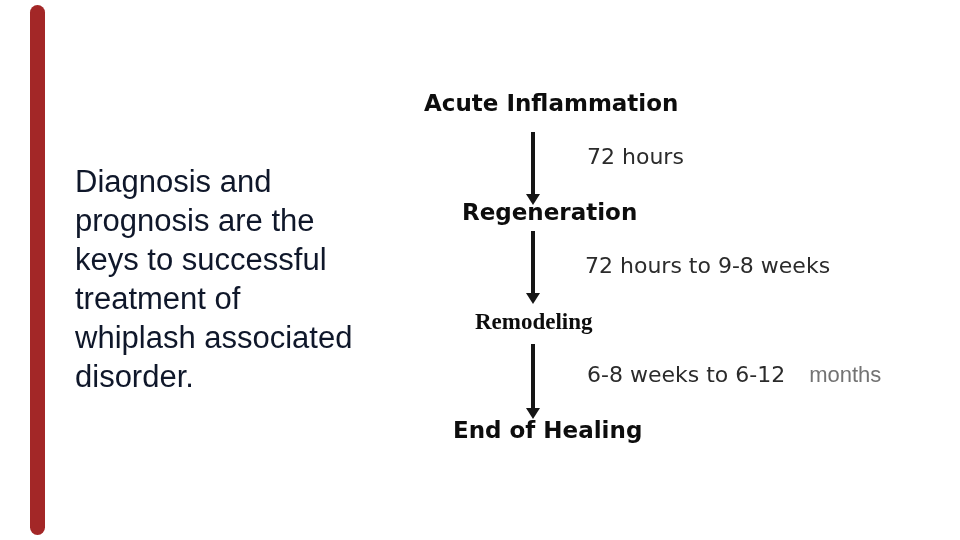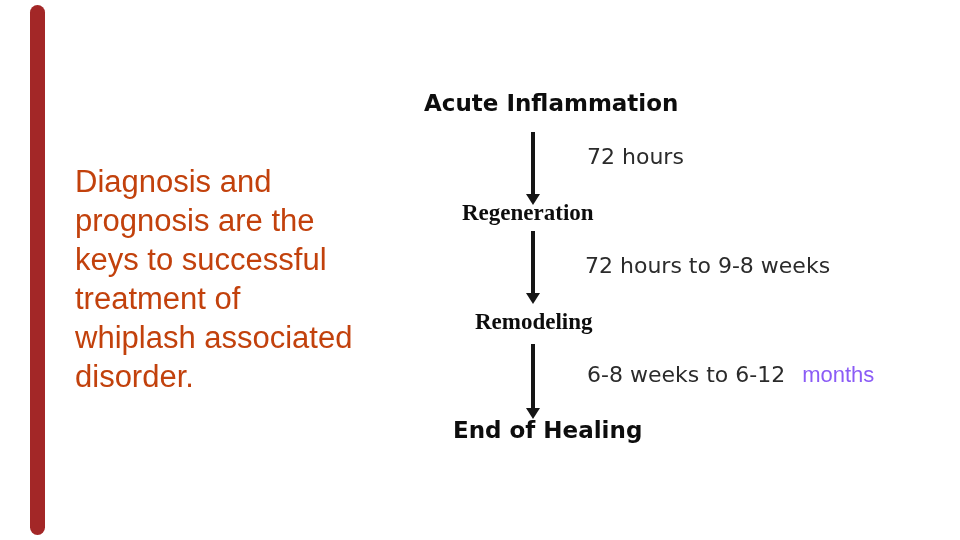--- a/index.html
+++ b/index.html
@@ -25,59 +25,59 @@
     background: #A32727;
   }
   .body-text {
     position: absolute;
     left: 75px;
     top: 162px;
     width: 310px;
     font-family: "Liberation Sans", sans-serif;
     font-size: 31px;
     line-height: 39px;
-    color: #c2410c;
+    color: #0f172a;
     white-space: pre-line;
   }
   .flowchart {
     position: absolute;
     left: 0;
     top: 0;
     width: 854px;
     height: 540px;
   }
   .stage {
     position: absolute;
     font-family: "DejaVu Sans", sans-serif;
     font-weight: bold;
     font-size: 23px;
     line-height: 29px;
     color: #0d0d0d;
     white-space: nowrap;
   }
   .stage-1 { left: 424px; top: 89px; }
-  .stage-2 { left: 462px; top: 198px; font-family: Liberation Serif, serif; }
+  .stage-2 { left: 462px; top: 198px; }
   .stage-3 { left: 475px; top: 307px; font-family: Liberation Serif, serif; }
   .stage-4 { left: 453px; top: 416px; }
   .interval {
     position: absolute;
     font-family: "DejaVu Sans", sans-serif;
     font-size: 22px;
     line-height: 26px;
     color: #2b2b2b;
     white-space: nowrap;
   }
   .interval-1 { left: 587px; top: 144px; }
   .interval-2 { left: 585px; top: 253px; }
   .interval-3 { left: 587px; top: 362px; }
   .interval .suffix {
     font-family: "Liberation Sans", sans-serif;
     font-size: 22px;
-    color: #8b5cf6;
-    margin-left: 17px;
+    color: #737373;
+    margin-left: 24px;
   }
   .arrow {
     position: absolute;
     width: 4px;
     background: #151515;
   }
   .arrow::after {
     content: "";
     position: absolute;
     top: 100%;

